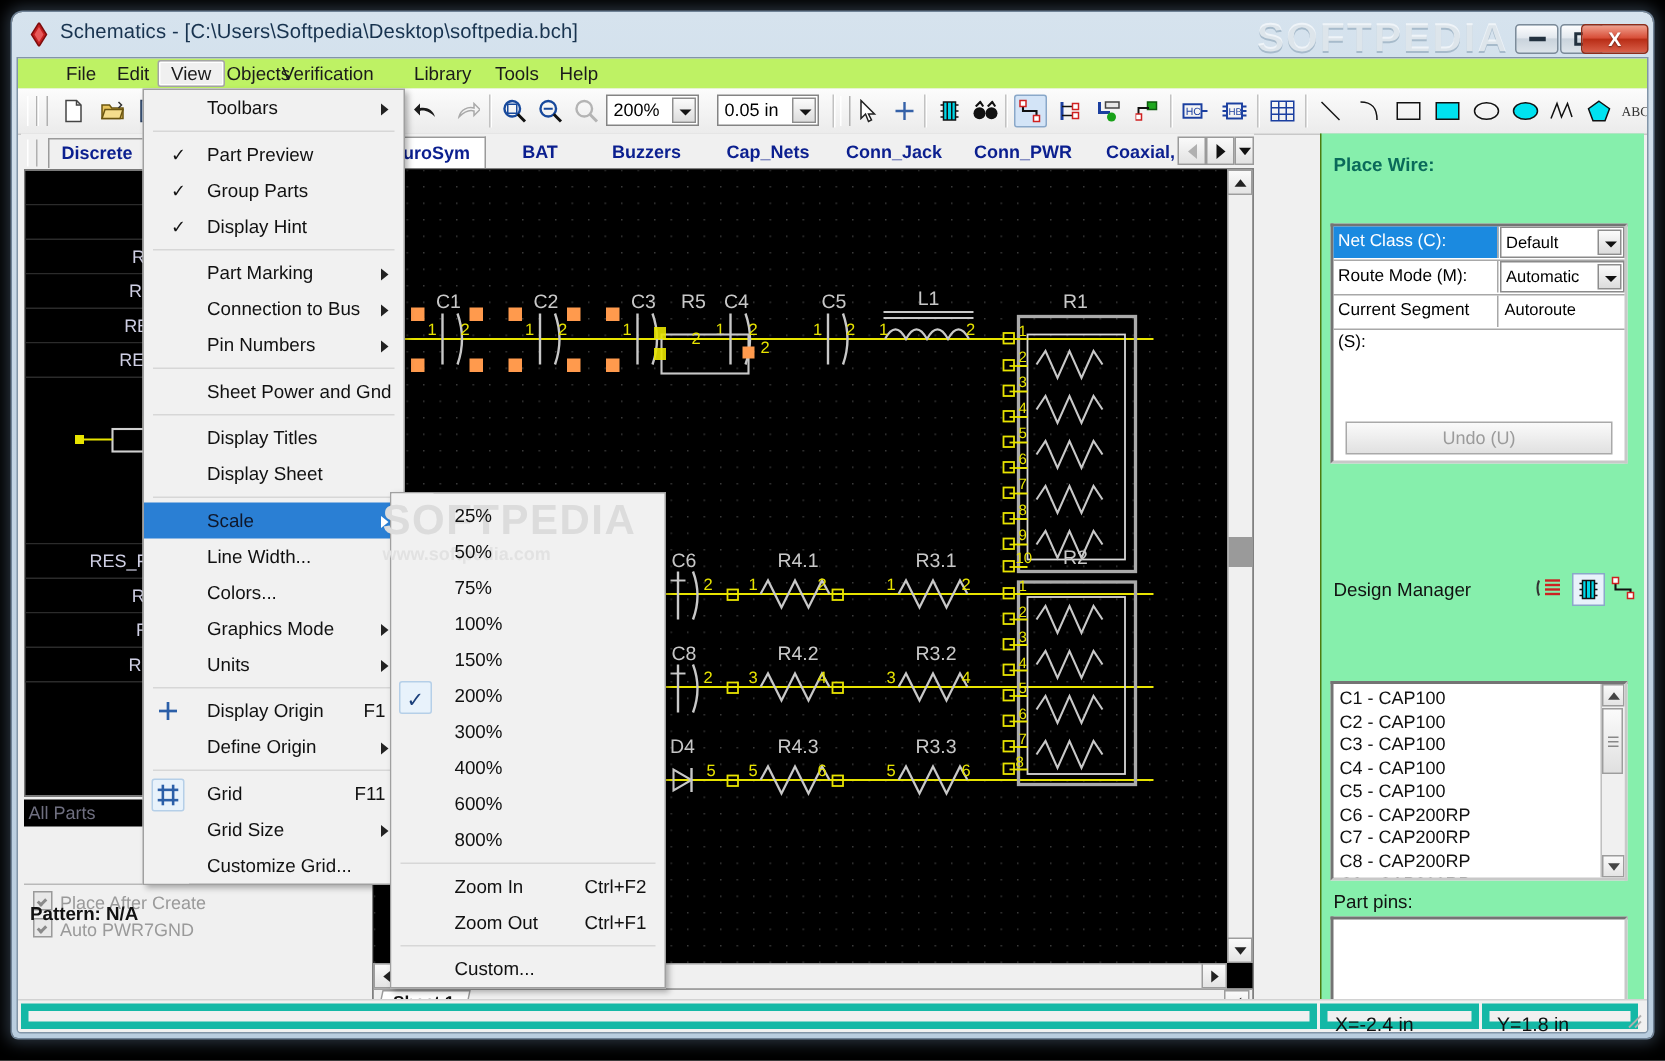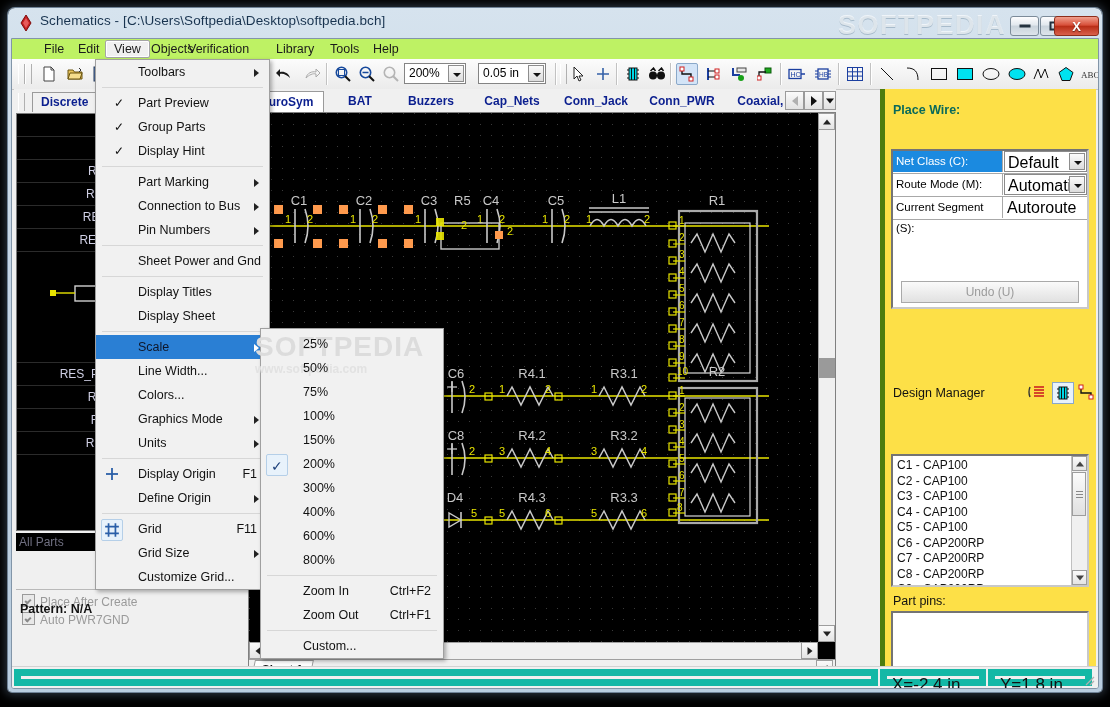--- a/index.html
+++ b/index.html
@@ -124,51 +124,51 @@
   .sbtn .tri{position:absolute;left:50%;top:50%;transform:translate(-50%,-50%);width:0;height:0;}
   #sheetbar{position:absolute;left:0;right:0;bottom:0;height:17px;background:#f0f0f0;
     border-top:1px solid #a0a0a0;box-sizing:border-box;}
   #sheet-tab{position:absolute;left:4px;top:0;height:16px;line-height:16px;
     font-size:11.5px;font-weight:bold;color:#111;padding:0 8px;background:#fff;
     border:1px solid #9a9a9a;transform:skewX(-12deg);}
   #sheet-tab span{display:inline-block;transform:skewX(12deg);}
 
   
   #rightpanel{position:absolute;left:868px;top:50px;width:216px;height:598px;
-    background:#fde047;border-left:5px solid #4d7c0f;box-sizing:border-box;}
+    background:#86efac;border-left:1px solid #4d7c0f;box-sizing:border-box;}
   .panel-title{font-size:12.5px;font-weight:bold;color:#0a6a5a;}
   #pw-box{position:absolute;left:6px;top:60px;width:198px;height:160px;
     border:2px inset #c8c8c8;background:#fff;box-sizing:border-box;}
   .pw-row{position:relative;height:22px;border-bottom:1px solid #a8a8a8;}
   .pw-label{position:absolute;left:0;top:0;width:110px;height:21px;line-height:21px;
     font-size:11.5px;padding-left:3px;box-sizing:border-box;border-right:1px solid #a8a8a8;}
   .pw-row.sel .pw-label{background:#1b8ae0;color:#fff;}
   .pw-val{position:absolute;left:111px;right:0;top:0;height:21px;line-height:21px;
-    font-size:16px;padding-left:3px;box-sizing:border-box;}
+    font-size:11px;padding-left:3px;box-sizing:border-box;}
   .pw-val.combo2{border:1px solid #8a8a8a;background:#fff;height:21px;}
   .pw-val.combo2 .arrow{position:absolute;right:1px;top:1px;width:16px;height:17px;
     background:linear-gradient(#fbfbfb,#dcdcdc);border:1px solid #8d8d8d;box-sizing:border-box;}
   .pw-val.combo2 .arrow::after{content:"";position:absolute;left:4px;top:7px;
     border-left:4px solid transparent;border-right:4px solid transparent;border-top:4px solid #111;}
   #undo-btn{position:absolute;left:8px;bottom:4px;right:8px;height:22px;
     background:linear-gradient(#fafafa,#e1e1e1);border:1px solid #a9a9a9;
     box-sizing:border-box;text-align:center;line-height:20px;font-size:12px;color:#9b9b9b;}
   #dm-list{position:absolute;left:6px;top:365px;width:198px;height:133px;
     border:2px inset #c8c8c8;background:#fff;box-sizing:border-box;overflow:hidden;}
   .dm-row{font-size:12px;color:#111;line-height:15.5px;padding-left:4px;white-space:nowrap;}
   #dm-scroll{position:absolute;right:0;top:0;width:16px;bottom:0;background:#f0f0f0;
     border-left:1px solid #c0c0c0;box-sizing:border-box;}
   #pp-box{position:absolute;left:6px;top:522px;width:198px;height:105px;
     border:2px inset #c8c8c8;background:#fff;box-sizing:border-box;}
 
   
   #statusbar{position:absolute;left:0;right:0;bottom:0;height:21px;
     background:#f0f0f0;border-top:1px solid #d2d2d2;}
-  .sfield{position:absolute;top:2px;height:17px;line-height:17px;font-size:17px;
-    color:#111;border:7px solid #14b8a6;box-sizing:border-box;padding-left:5px;
+  .sfield{position:absolute;top:2px;height:17px;line-height:17px;font-size:13px;
+    color:#111;border:5px solid #14b8a6;box-sizing:border-box;padding-left:5px;
     background:#f0f0f0;}
 
   
   .popup{position:absolute;background:#f1f1f1;border:1px solid #a0a0a0;
     box-shadow:2px 2px 4px rgba(0,0,0,.3);z-index:60;}
   .mrow{position:relative;height:24px;line-height:24px;font-size:12.5px;color:#111;
     padding-left:42px;white-space:nowrap;cursor:default;}
   .mrow.sel{background:#2a7fd4;color:#0f172a;}
   .mrow .chk{position:absolute;left:18px;top:0;font-size:12px;}
   .mrow .acc{position:absolute;right:12px;top:0;font-size:12.5px;}

